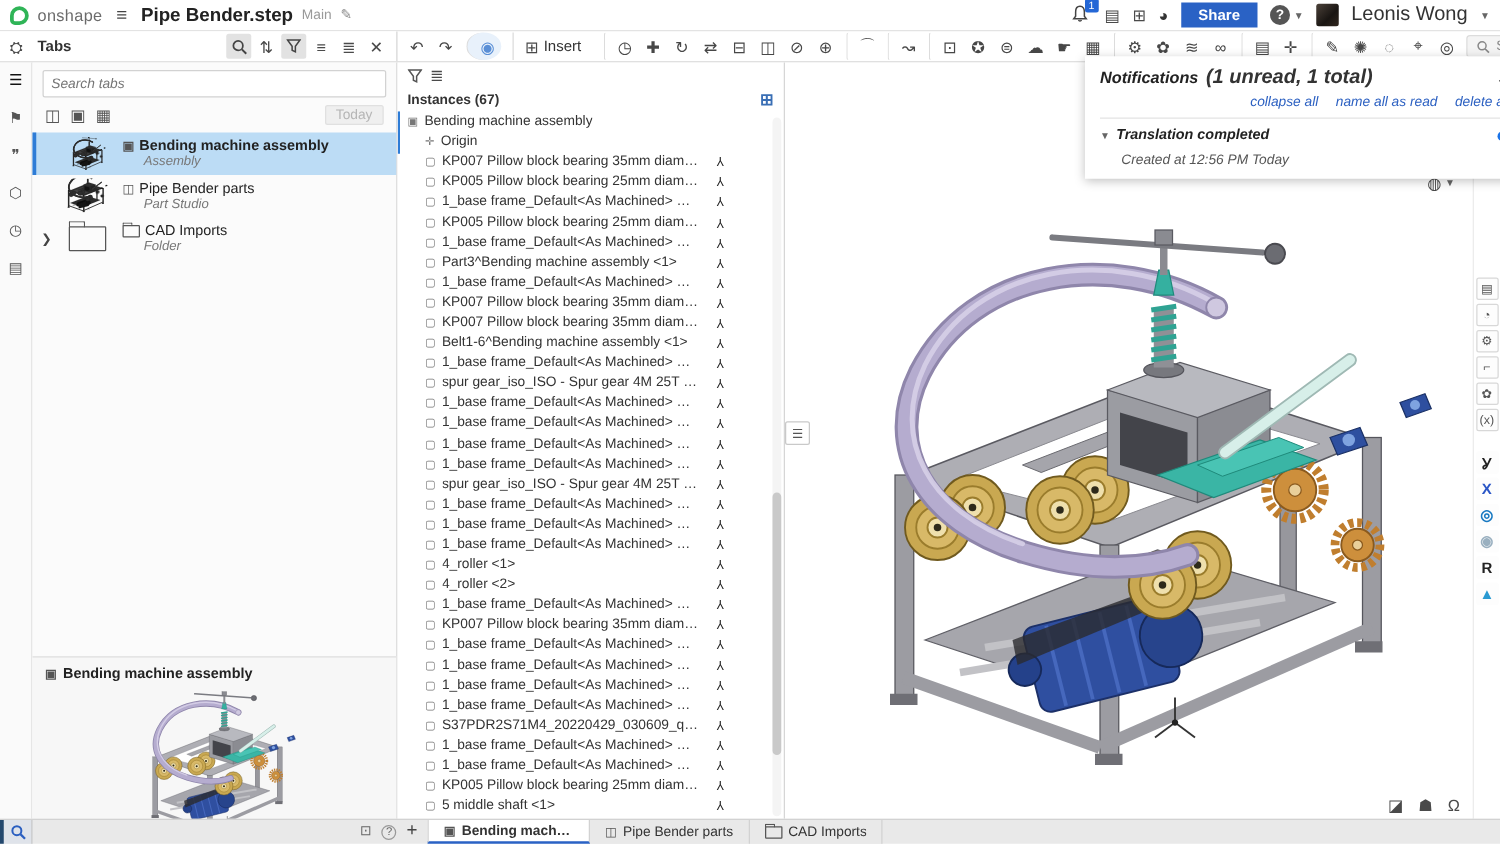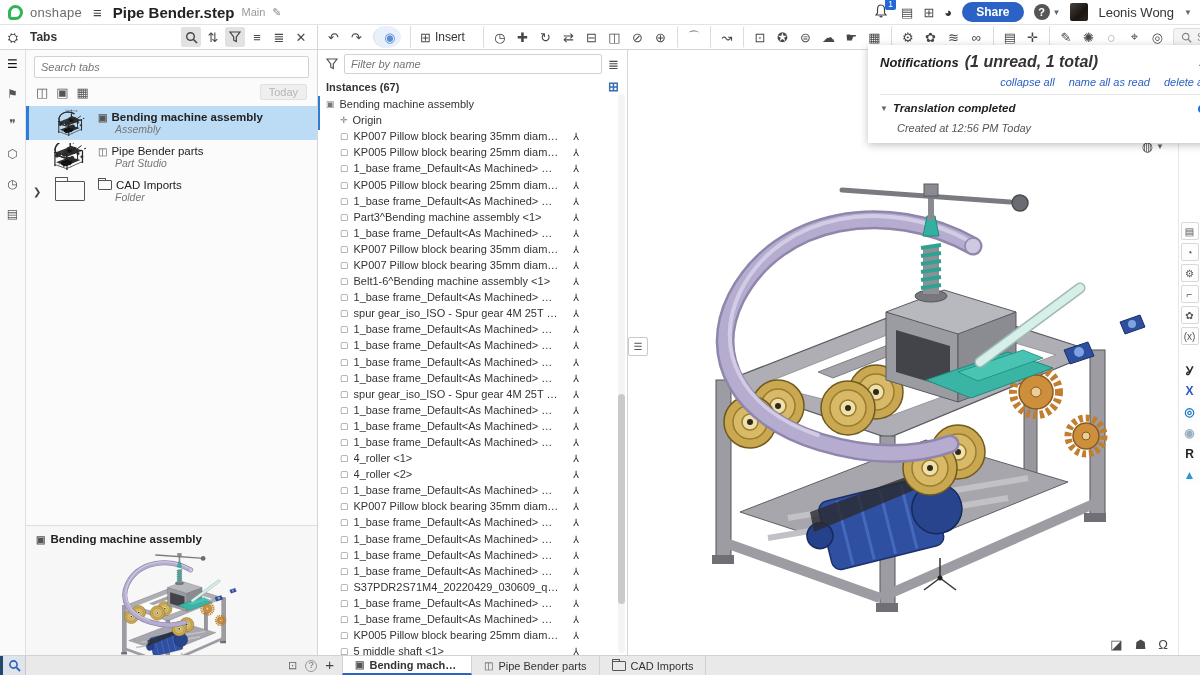--- a/index.html
+++ b/index.html
@@ -14,27 +14,27 @@
   .wordmark { font-size:13px; color:#6b6b6b; letter-spacing:.3px; }
   .hamburger { font-size:15px; color:#444; margin-left:4px; }
   .doc-title { font-size:15px; font-weight:bold; color:#222; margin-left:4px; }
   .branch { font-size:11px; color:#9a9a9a; }
   .pencil { font-size:11px; color:#8a8a8a; }
   .topbar-right { margin-left:auto; display:flex; align-items:center; gap:10px; }
   .bell-wrap { position:relative; width:18px; height:18px; }
   .badge { position:absolute; top:-4px; right:-5px; background:#2467d6; color:#fff;
     font-size:8.5px; padding:0 3px; border-radius:2px; line-height:11px; }
   .share-btn { background:#2a62c5; color:#fff; font-size:12px; border:none;
-    padding:3px 14px; border-radius:10px; font-weight:bold; }
+    padding:3px 14px; border-radius:0; font-weight:bold; }
   .help-circ { width:16px; height:16px; border-radius:50%; background:#555; color:#fff;
     font-size:11px; display:inline-flex; align-items:center; justify-content:center; font-weight:bold; }
   .caret { font-size:8px; color:#666; }
   .avatar { width:18px; height:18px; border-radius:2px;
     background:linear-gradient(135deg,#4c423a,#191512 60%,#30261e); }
-  .user-name { font-size:13px; color:#333; }
+  .user-name { font-size:16px; color:#333; }
 
   
   .toolbar { height:26px; display:flex; align-items:stretch; border-top:1px solid #e3e3e3;
     border-bottom:1px solid #d6d6d6; white-space:nowrap; overflow:hidden; }
   .panel-header { width:318px; min-width:318px; display:flex; align-items:center;
     border-right:1px solid #d6d6d6; background:#fff; }
   .ph-cell { width:26px; min-width:26px; display:flex; justify-content:center; }
   .panel-title { font-size:12px; font-weight:bold; color:#333; margin-left:4px; }
   .ph-icons { margin-left:auto; display:flex; align-items:center; gap:2px; padding-right:6px; }
   .ph-icons .icon { width:20px; height:20px; border-radius:2px; }
@@ -483,21 +483,20 @@
     </div>
   </div>
 
   <div class="inst-panel">
     <div class="inst-filter">
       <span class="icon">
         <svg class="iconsvg" width="12" height="12" viewBox="0 0 12 12">
             <path d="M1 1 L11 1 L7.3 6 L7.3 10.5 L4.7 9.2 L4.7 6 Z" fill="none" stroke="#555" stroke-width="1.2"></path>
           </svg>
       </span>
-      <input placeholder="Filter by name" style="">
       <span class="icon">≣</span>
     </div>
     <div class="inst-count">
       <span>Instances (67)</span>
       <span class="icon">⊞</span>
     </div>
     <div class="tree">
       <div class="inst-row root">
         <span class="part-glyph">▣</span>
         <span class="inst-label">Bending machine assembly</span>

